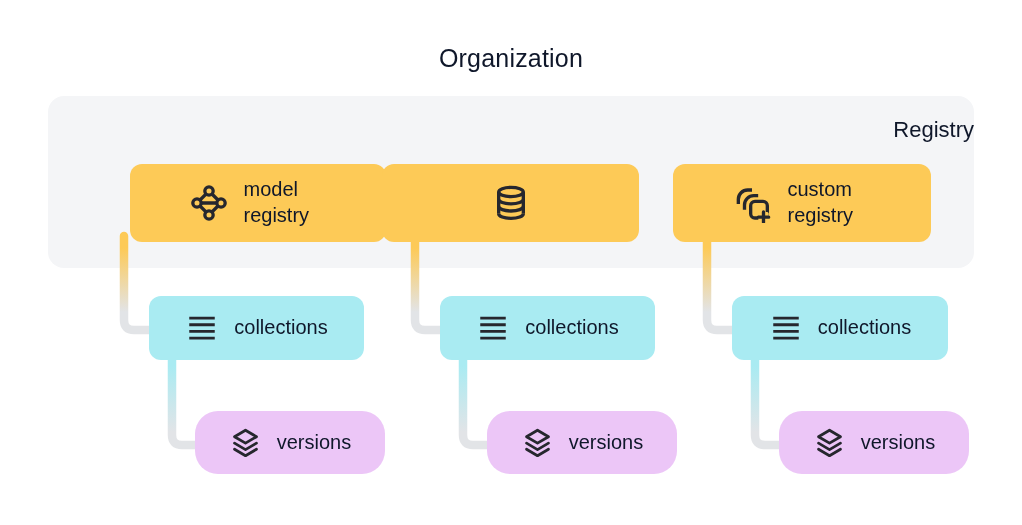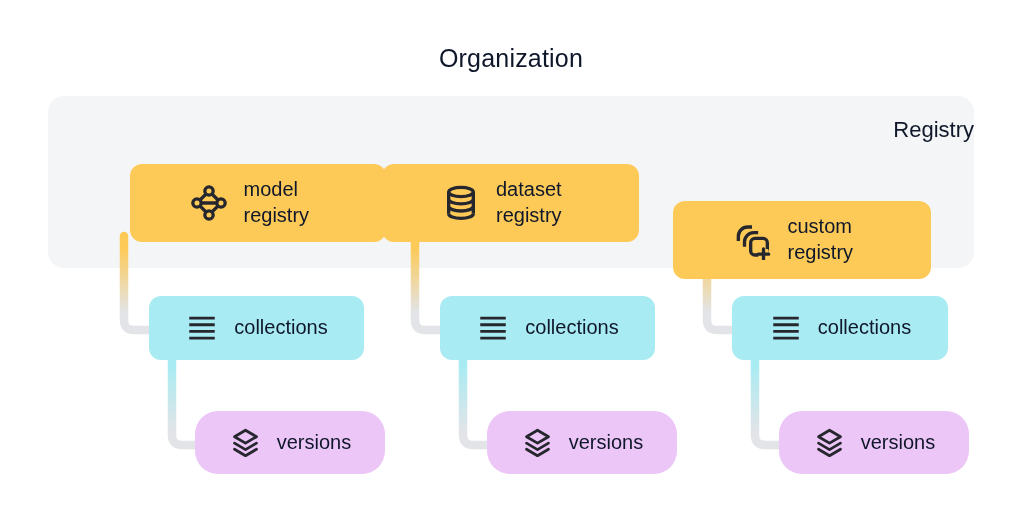--- a/index.html
+++ b/index.html
@@ -25,21 +25,21 @@
     position:absolute; display:flex; align-items:center; justify-content:center;
     gap:15px; border-radius:12px;
   }
   .node .label { font-size:20px; line-height:1.28; }
   .reg { background:#fdca57; }
   .col { background:#a9ebf2;text-align:right; }
   .ver { background:#ecc6f7;border-radius:23px; }
   .reg .label { width:84px; }
   .reg1 { left:90px;  top:164px; width:256px; height:78px;margin-left:40px; }
   .reg2 { left:382px; top:164px; width:257px; height:78px; }
-  .reg3 { left:673px; top:164px; width:258px; height:78px;margin-top:37px; }
+  .reg3 { left:673px; top:164px; width:258px; height:78px; }
   .col1 { left:149px; top:296px; width:215px; height:64px; }
   .col2 { left:440px; top:296px; width:215px; height:64px; }
   .col3 { left:732px; top:296px; width:216px; height:64px; }
   .ver1 { left:195px; top:411px; width:190px; height:63px; }
   .ver2 { left:487px; top:411px; width:190px; height:63px; }
   .ver3 { left:779px; top:411px; width:190px; height:63px; }
   .reg svg.icon { width:40px; height:40px; flex:0 0 auto; }
   .col svg.icon { width:34px; height:34px; flex:0 0 auto; }
   .ver svg.icon { width:33px; height:33px; flex:0 0 auto; }
   .icon { stroke:#26272e; fill:none; stroke-width:2; }
@@ -104,21 +104,20 @@
     </svg>
     <span class="label">model registry</span>
   </div>
 
   <div class="node reg reg2">
     <svg class="icon" viewBox="0 0 24 24">
       <ellipse cx="12" cy="5.4" rx="7.4" ry="2.8"></ellipse>
       <path d="M4.6 5.4 V18.4 M19.4 5.4 V18.4"></path>
       <path d="M4.6 9.7 a7.4 2.8 0 0 0 14.8 0 M4.6 14 a7.4 2.8 0 0 0 14.8 0 M4.6 18.4 a7.4 2.8 0 0 0 14.8 0"></path>
     </svg>
-    <span class="label">dataset registry</span>
   </div>
 
   <div class="node reg reg3">
     <svg class="icon" viewBox="0 0 24 24">
       <path d="M3.2 12.6 V9.8 a5.6 5.6 0 0 1 5.6 -5.6 h2.6"></path>
       <path d="M6.9 16 V13.2 a5.6 5.6 0 0 1 5.6 -5.6 h2.6"></path>
       <rect x="10.6" y="11" width="10" height="10" rx="2.6"></rect>
       <path d="M18.3 17.4 v6.2 M15.2 20.5 h6.2" stroke="#fdca57" stroke-width="5.2"></path>
       <path d="M18.3 17.4 v6.2 M15.2 20.5 h6.2" stroke-linecap="round"></path>
     </svg>

